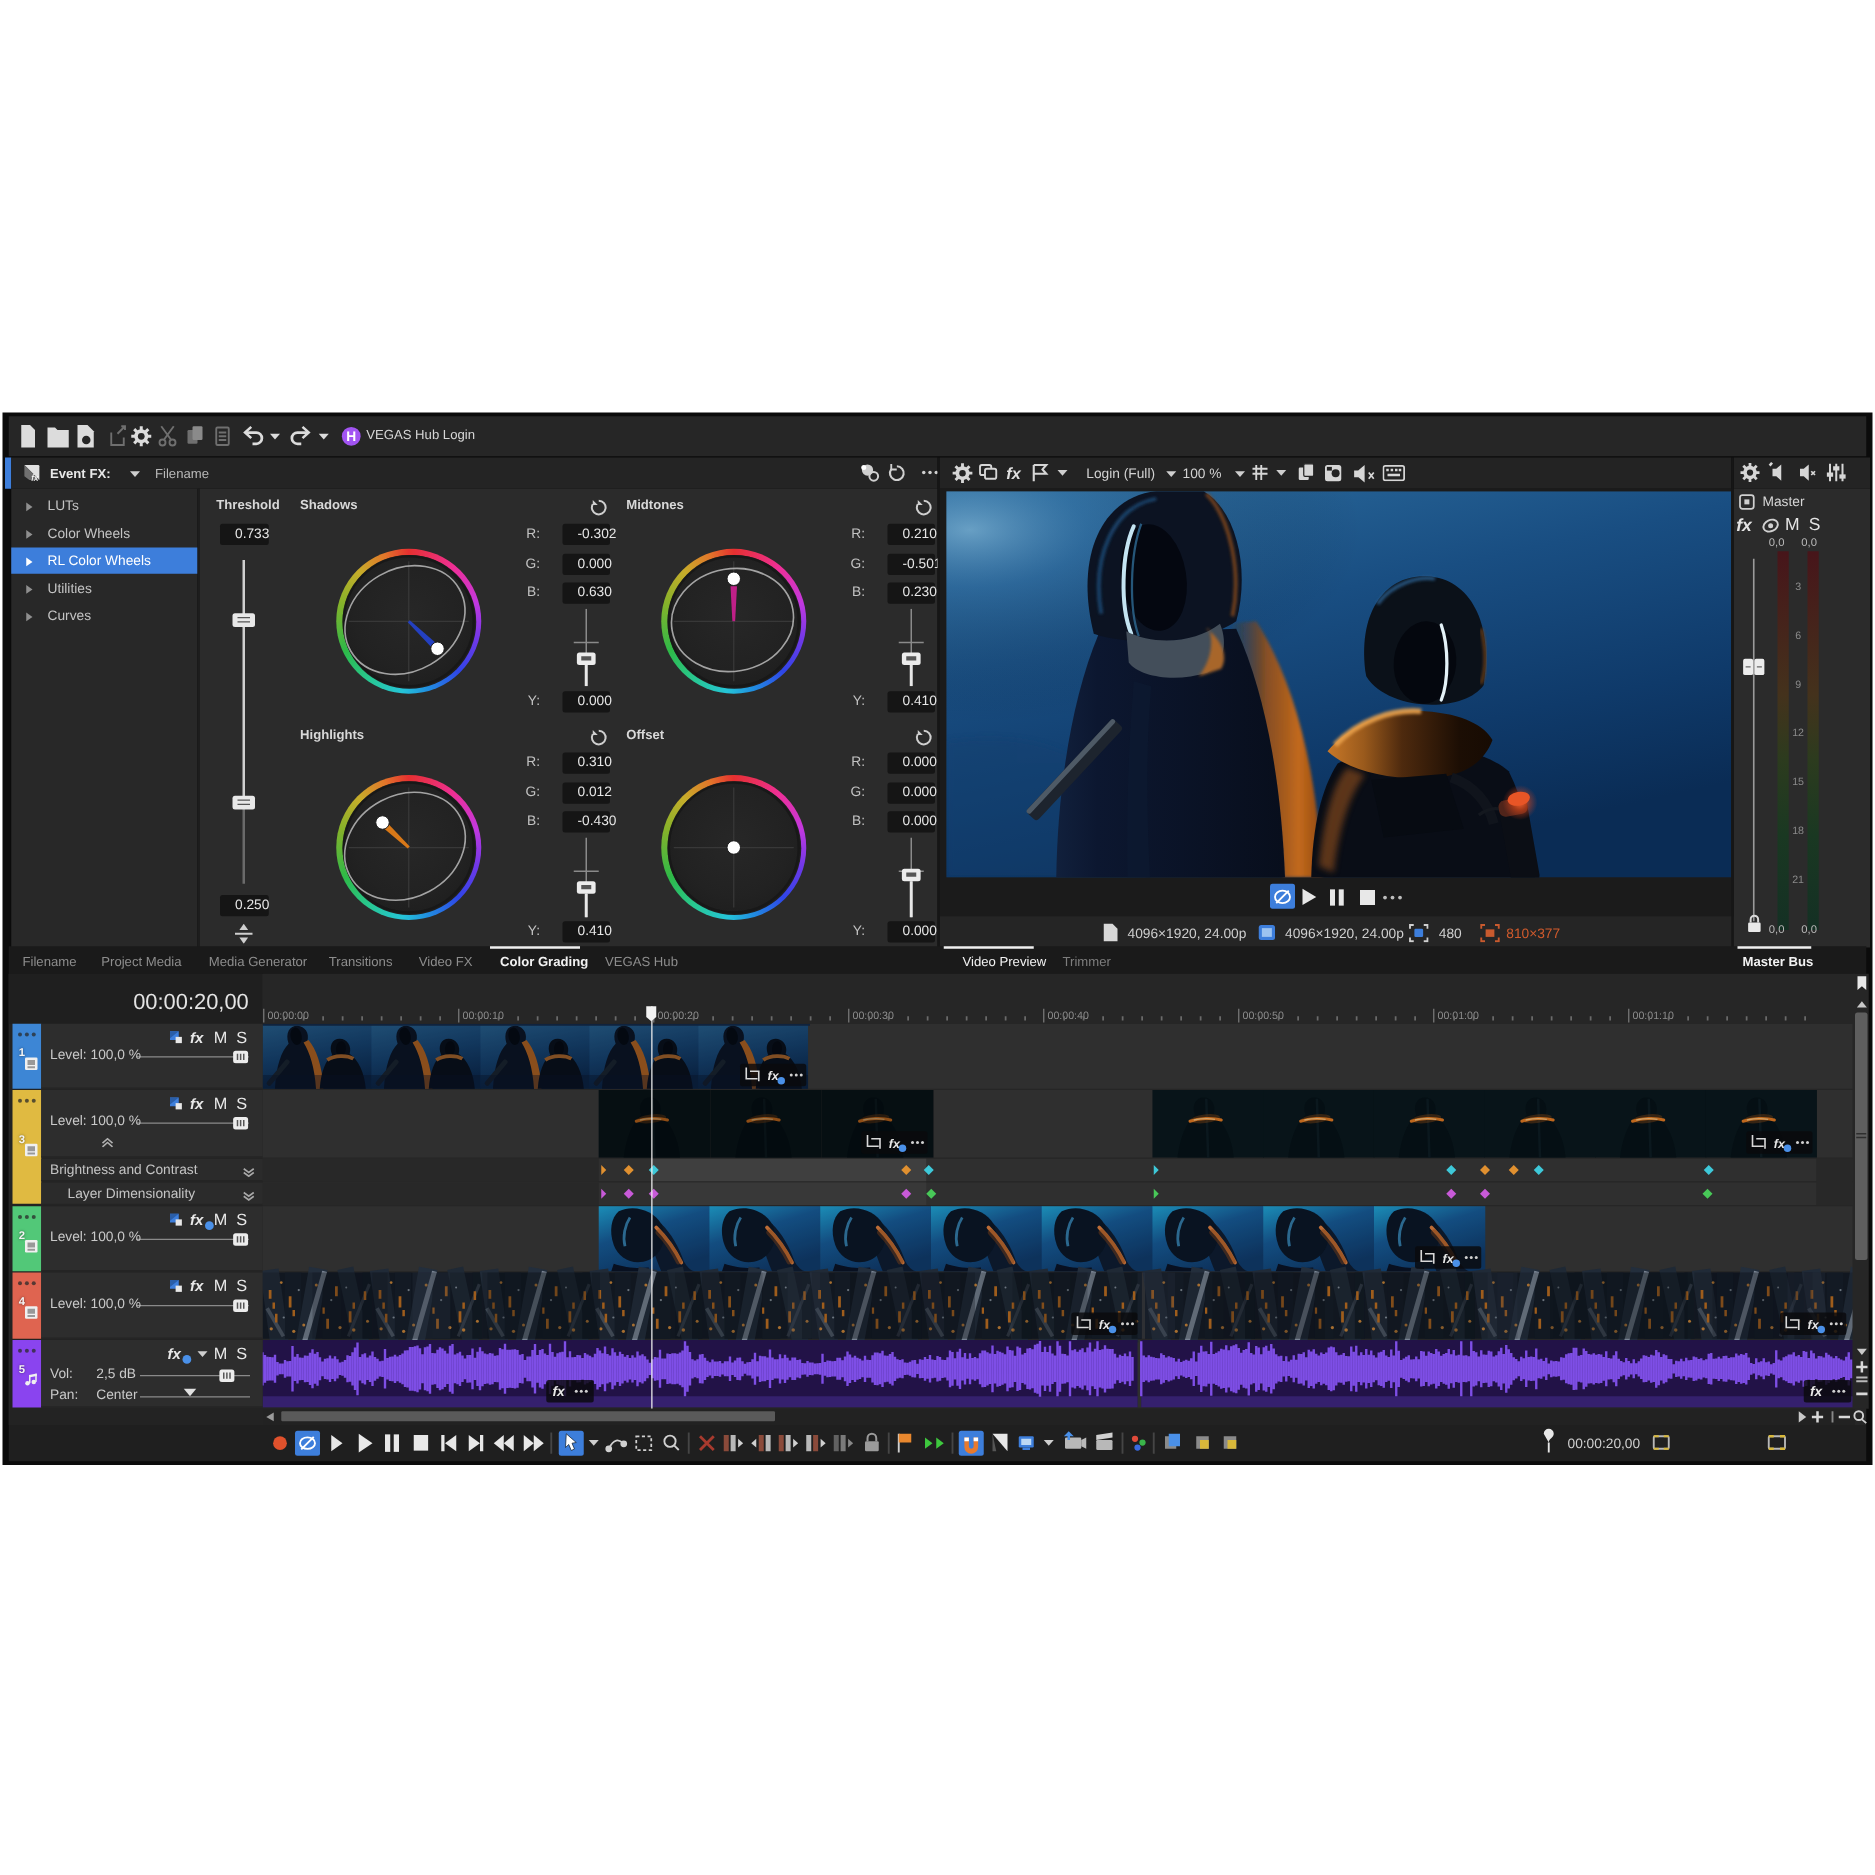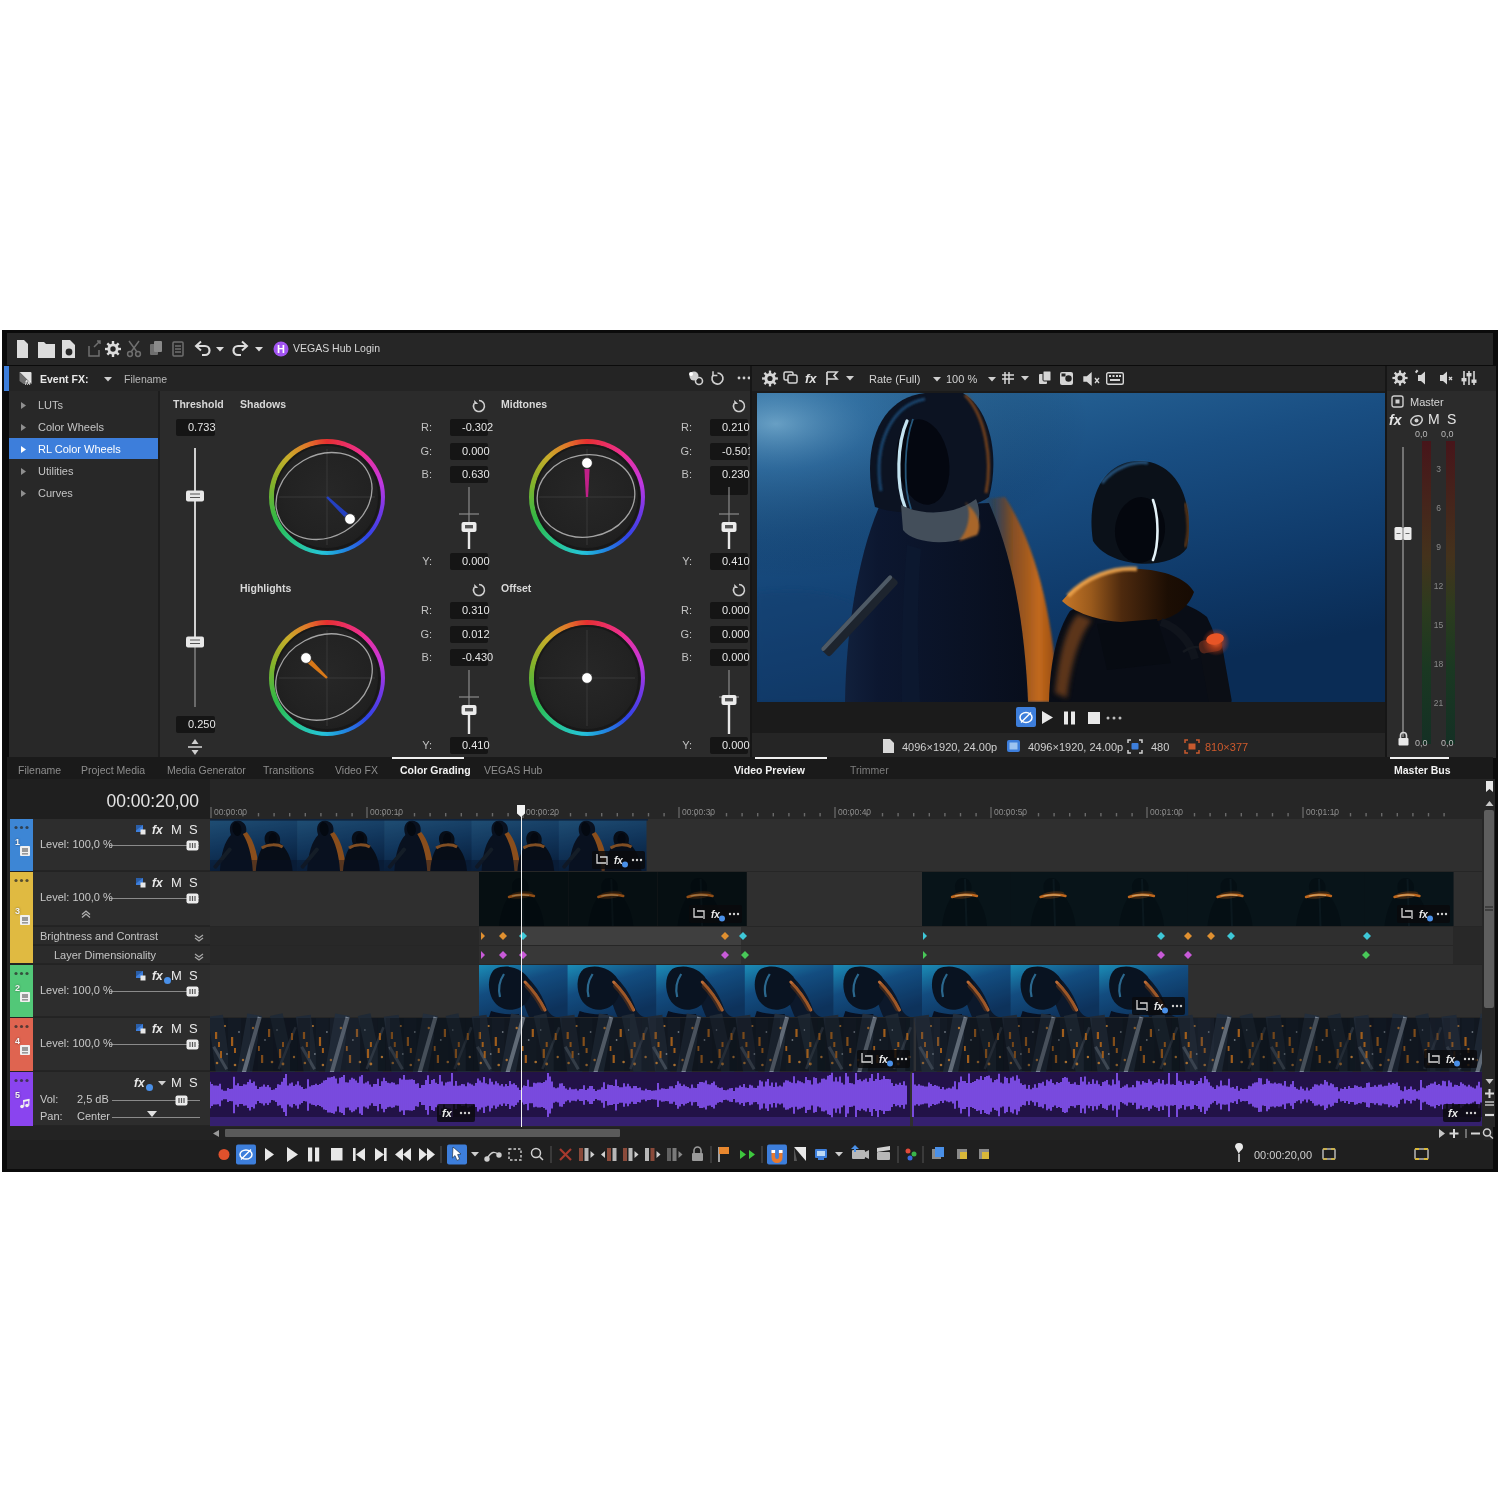--- a/index.html
+++ b/index.html
@@ -108,21 +108,21 @@
 <circle cx="13" cy="12.5" r="2.6" fill="#232323"></circle>
       </g>
 <g fill="none" stroke="#d6d6d6" stroke-width="1.5">
         <rect x="27" y="6" width="9" height="8" rx="1.5"></rect>
         <rect x="31" y="9" width="9" height="8" rx="1.5" fill="#232323"></rect>
       </g>
 <text x="48" y="17" font-size="13" font-weight="bold" fill="#e0e0e0" font-style="italic">fx</text>
 <path d="M70 6v13M70 6h10l-3 3.5 3 3.5h-10" stroke="#d6d6d6" stroke-width="1.7" fill="none"></path>
 <path d="M89 10l4 4.5 4-4.5z" fill="#cfcfcf"></path>
 </svg>
-<div class="t" style="left:867px;top:43px;font-size:11px;color:#d2d2d2">Rate (Full)</div>
+<div class="t" style="left:867px;top:43px;font-size:11px;color:#d2d2d2">Login (Full)</div>
 <svg class="ab" style="left:930px;top:46px" width="10" height="7">
       <path d="M1 1l4 4.5L9 1z" fill="#cfcfcf"></path>
     </svg>
 <div class="t" style="left:944px;top:43px;font-size:11px;color:#d2d2d2">100 %</div>
 <svg class="ab" style="left:985px;top:46px" width="10" height="7">
       <path d="M1 1l4 4.5L9 1z" fill="#cfcfcf"></path>
     </svg>
 <svg class="ab" style="left:997px;top:40px" width="110" height="18" viewBox="0 0 110 18">
       <g stroke="#d6d6d6" stroke-width="1.5">
         <path d="M3 5h12M3 9h12M6 2v12M10 2v12" fill="none"></path>
@@ -280,21 +280,21 @@
       </g>
       <ellipse cx="57" cy="57" rx="49" ry="41" transform="rotate(-10 57 57)" fill="none" stroke="#c4c4c4" stroke-width="1.3" opacity="0.8"></ellipse>
       <polygon points="56.9,58.0 59.1,58.0 60.6,30.0 55.4,30.0" fill="#c02088"></polygon>
       <circle cx="58" cy="24" r="5.4" fill="#fff" stroke="#1a1a1a" stroke-width="0.8"></circle>
     </svg>
 <div class="t" style="left:610px;top:91px;width:80px;text-align:right;font-size:11px;color:#c2c2c2;">R:</div>
 <div class="vbox" style="left:708px;top:89px;width:38px;height:17px;font-size:11px">0.210</div>
 <div class="t" style="left:610px;top:115px;width:80px;text-align:right;font-size:11px;color:#c2c2c2;">G:</div>
 <div class="vbox" style="left:708px;top:113px;width:38px;height:17px;font-size:11px">-0.501</div>
 <div class="t" style="left:610px;top:138px;width:80px;text-align:right;font-size:11px;color:#c2c2c2;">B:</div>
-<div class="vbox" style="left:708px;top:136px;width:38px;height:29px;font-size:11px">0.230</div>
+<div class="vbox" style="left:708px;top:136px;width:38px;height:17px;font-size:11px">0.230</div>
 <svg class="ab" style="left:715px;top:157px" width="24" height="62" viewBox="0 0 24 62">
       <line x1="12" y1="0" x2="12" y2="62" stroke="#8a8a8a" stroke-width="1.2"></line>
       <line x1="2" y1="27" x2="22" y2="27" stroke="#8a8a8a" stroke-width="1.2"></line>
       <rect x="4.5" y="35" width="15" height="10" rx="2" fill="#ececec"></rect>
       <rect x="8" y="38" width="8" height="3.4" fill="#555"></rect>
       <line x1="12" y1="45" x2="12" y2="62" stroke="#e8e8e8" stroke-width="2.4"></line>
     </svg>
 <div class="t" style="left:610px;top:225px;width:80px;text-align:right;font-size:11px;color:#c2c2c2;">Y:</div>
 <div class="vbox" style="left:708px;top:223px;width:38px;height:17px;font-size:11px">0.410</div>
 <div class="t" style="left:238px;top:252px;font-size:10.5px;color:#d8d8d8;font-weight:bold;">Highlights</div>
@@ -530,21 +530,21 @@
 <div class="ab" style="left:5px;top:427px;width:1486px;height:22px;background:#1a1a1a"></div>
 <div class="t" style="left:16px;top:434px;font-size:10.5px;color:#8d8d8d">Filename</div>
 <div class="t" style="left:79px;top:434px;font-size:10.5px;color:#8d8d8d">Project Media</div>
 <div class="t" style="left:165px;top:434px;font-size:10.5px;color:#8d8d8d">Media Generator</div>
 <div class="t" style="left:261px;top:434px;font-size:10.5px;color:#8d8d8d">Transitions</div>
 <div class="t" style="left:333px;top:434px;font-size:10.5px;color:#8d8d8d">Video FX</div>
 <div class="ab" style="left:390px;top:427px;width:72px;height:2px;background:#f0f0f0"></div>
 <div class="t" style="left:398px;top:434px;font-size:10.5px;font-weight:bold;color:#f2f2f2">Color Grading</div>
 <div class="t" style="left:482px;top:434px;font-size:10.5px;color:#8d8d8d">VEGAS Hub</div>
 <div class="ab" style="left:753px;top:427px;width:72px;height:2px;background:#f0f0f0"></div>
-<div class="t" style="left:732px;top:434px;font-size:10.5px;font-weight:bold;color:#f2f2f2">Video Preview</div>
+<div class="t" style="left:768px;top:434px;font-size:10.5px;font-weight:normal;color:#f2f2f2">Video Preview</div>
 <div class="t" style="left:848px;top:434px;font-size:10.5px;color:#7d7d7d">Trimmer</div>
 <div class="ab" style="left:1388px;top:427px;width:59px;height:2px;background:#f0f0f0"></div>
 <div class="t" style="left:1392px;top:434px;font-size:10.5px;font-weight:bold;color:#f2f2f2">Master Bus</div>
 <div class="ab" style="left:5px;top:449px;width:1486px;height:361px;background:#262626"></div>
 <div class="ab" style="left:5px;top:449px;width:203px;height:361px;background:#232323"></div>
 <div class="ab" style="left:5px;top:449px;width:203px;height:40px;background:#1f1f1f"></div>
 <div class="t" style="left:40px;top:461px;width:157px;text-align:right;font-size:17.5px;color:#e4e4e4">00:00:20,00</div>
 <div class="ab" style="left:208px;top:449px;width:1274px;height:40px;background:#262626"></div>
 <svg class="ab" style="left:208px;top:449px" width="1274" height="40" viewBox="0 0 1274 40">
       <line x1="1" y1="28" x2="1" y2="39" stroke="#7a7a7a" stroke-width="1"></line>

